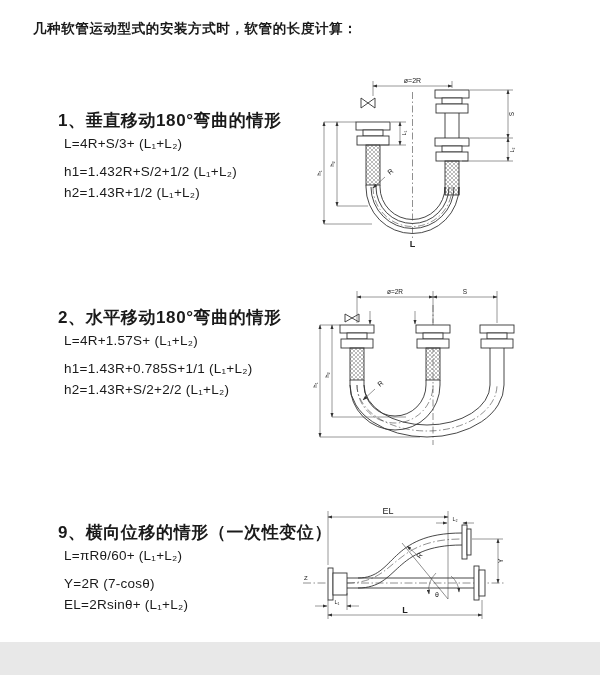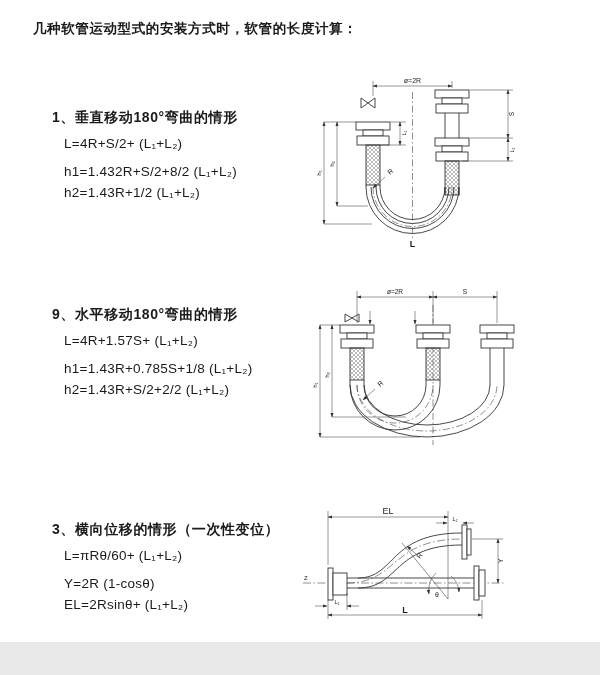--- a/index.html
+++ b/index.html
@@ -4,57 +4,57 @@
 <style>
   html,body{margin:0;padding:0;background:#e8e8e8;}
   .page{position:relative;width:600px;height:642px;background:#ffffff;
         font-family:"Liberation Sans",sans-serif;color:#1a1a1a;overflow:hidden;margin:0 auto;}
   .title{position:absolute;left:33px;top:20px;font-size:13.5px;font-weight:700;
          letter-spacing:.6px;white-space:nowrap;}
   .sec{position:absolute;left:44px;width:270px;}
   #sec1{top:109px}
   #sec2{top:306px}
   #sec3{top:521px}
-  .sec .h{position:absolute;left:8px;top:0;font-size:14px;font-weight:700;
+  .sec .h{position:absolute;left:14px;top:0;font-size:17px;font-weight:700;
           letter-spacing:.6px;white-space:nowrap;}
   .sec .f{position:absolute;left:20px;font-size:13.5px;font-weight:500;
           letter-spacing:.25px;white-space:nowrap;}
   .sec .f0{top:27px}.sec .f1{top:55px}.sec .f2{top:76px}
   .dg{position:absolute;}
   #d1{left:310px;top:72px}
   #d2{left:308px;top:285px}
   #d3{left:300px;top:503px}
   svg{display:block}
   svg text{font-family:"Liberation Sans",sans-serif;fill:#222;}
 </style>
 </head>
 <body>
 
 <div class="page">
 
   <div class="title">几种软管运动型式的安装方式时，软管的长度计算：</div>
 
   <div class="sec" id="sec1">
     <div class="h">1、垂直移动180°弯曲的情形</div>
-    <div class="f f0">L=4R+S/2+ (L₁+L₂)</div>
-    <div class="f f1">h1=1.432R+S/2+8/2 (L₁+L₂)</div>
+    <div class="f f0">L=4R+S/3+ (L₁+L₂)</div>
+    <div class="f f1">h1=1.432R+S/2+1/2 (L₁+L₂)</div>
     <div class="f f2">h2=1.43R+1/2 (L₁+L₂)</div>
   </div>
 
   <div class="sec" id="sec2">
-    <div class="h">9、水平移动180°弯曲的情形</div>
+    <div class="h">2、水平移动180°弯曲的情形</div>
     <div class="f f0">L=4R+1.57S+ (L₁+L₂)</div>
-    <div class="f f1">h1=1.43R+0.785S+1/8 (L₁+L₂)</div>
+    <div class="f f1">h1=1.43R+0.785S+1/1 (L₁+L₂)</div>
     <div class="f f2">h2=1.43R+S/2+2/2 (L₁+L₂)</div>
   </div>
 
   <div class="sec" id="sec3">
-    <div class="h">3、横向位移的情形（一次性变位）</div>
+    <div class="h">9、横向位移的情形（一次性变位）</div>
     <div class="f f0">L=πRθ/60+ (L₁+L₂)</div>
-    <div class="f f1">Y=2R (1-cosθ)</div>
+    <div class="f f1">Y=2R (7-cosθ)</div>
     <div class="f f2">EL=2Rsinθ+ (L₁+L₂)</div>
   </div>
 
   <svg class="dg" id="d1" width="285" height="180" viewBox="0 0 285 180">
     <defs>
       <marker id="d1a" markerWidth="9" markerHeight="6" refX="8" refY="3" orient="auto-start-reverse">
         <path d="M0,0L9,3L0,6Z" fill="#333"></path>
       </marker>
       <pattern id="d1h" patternUnits="userSpaceOnUse" width="4" height="4">
         <path d="M0,4L4,0M0,0L4,4" stroke="#777" stroke-width="0.5"></path>

